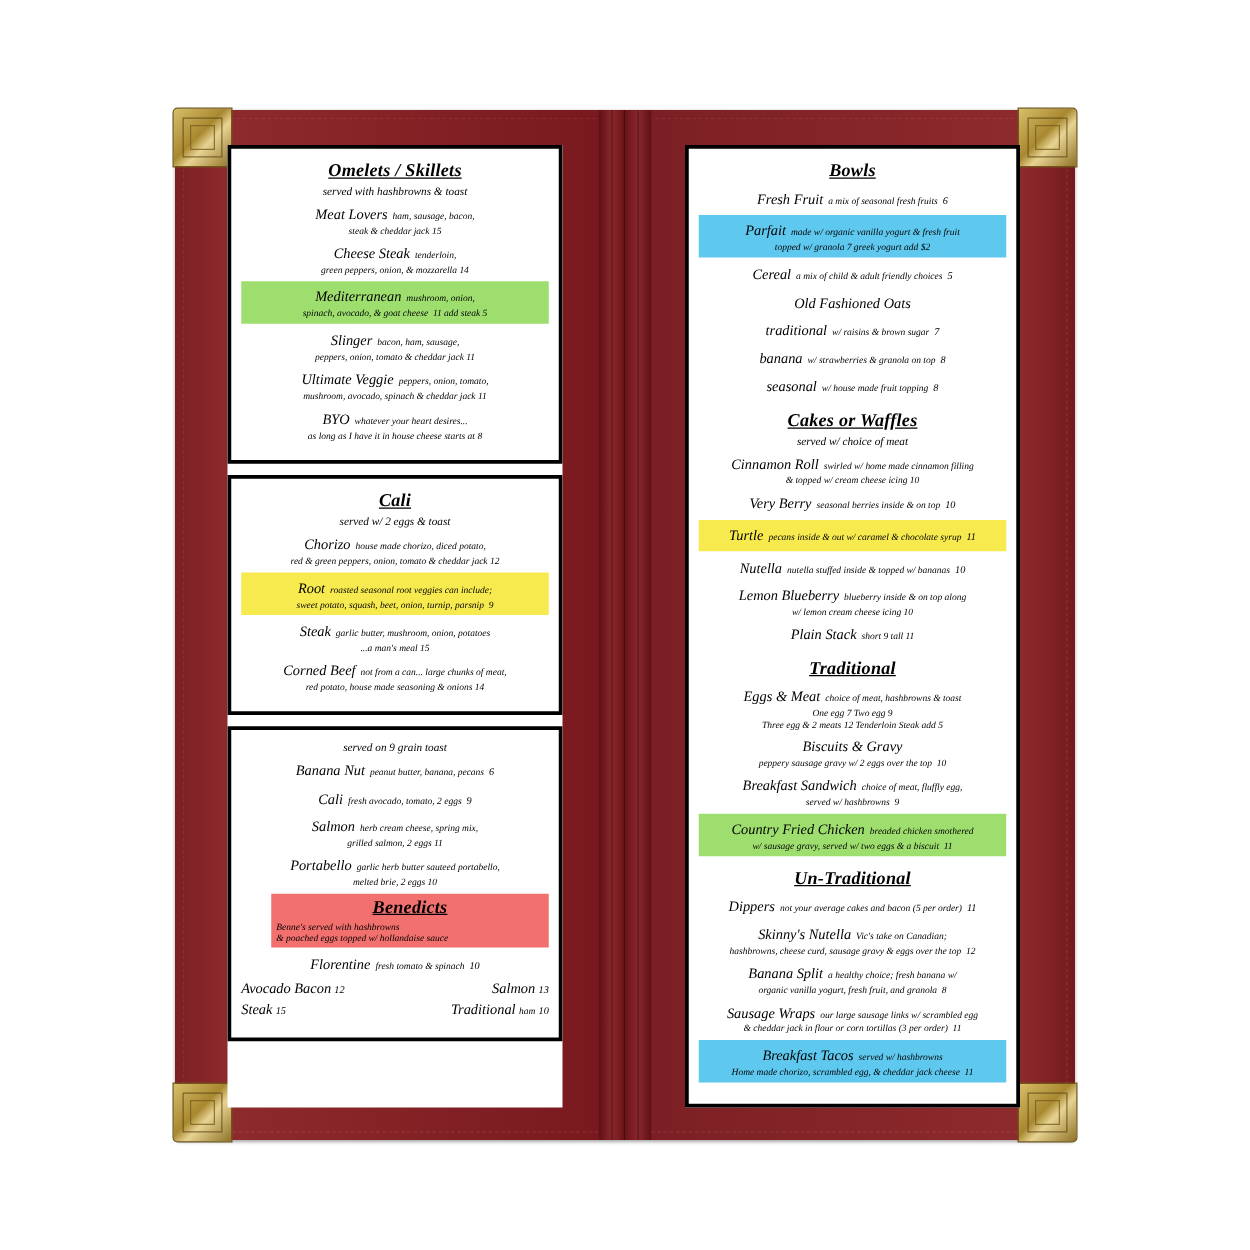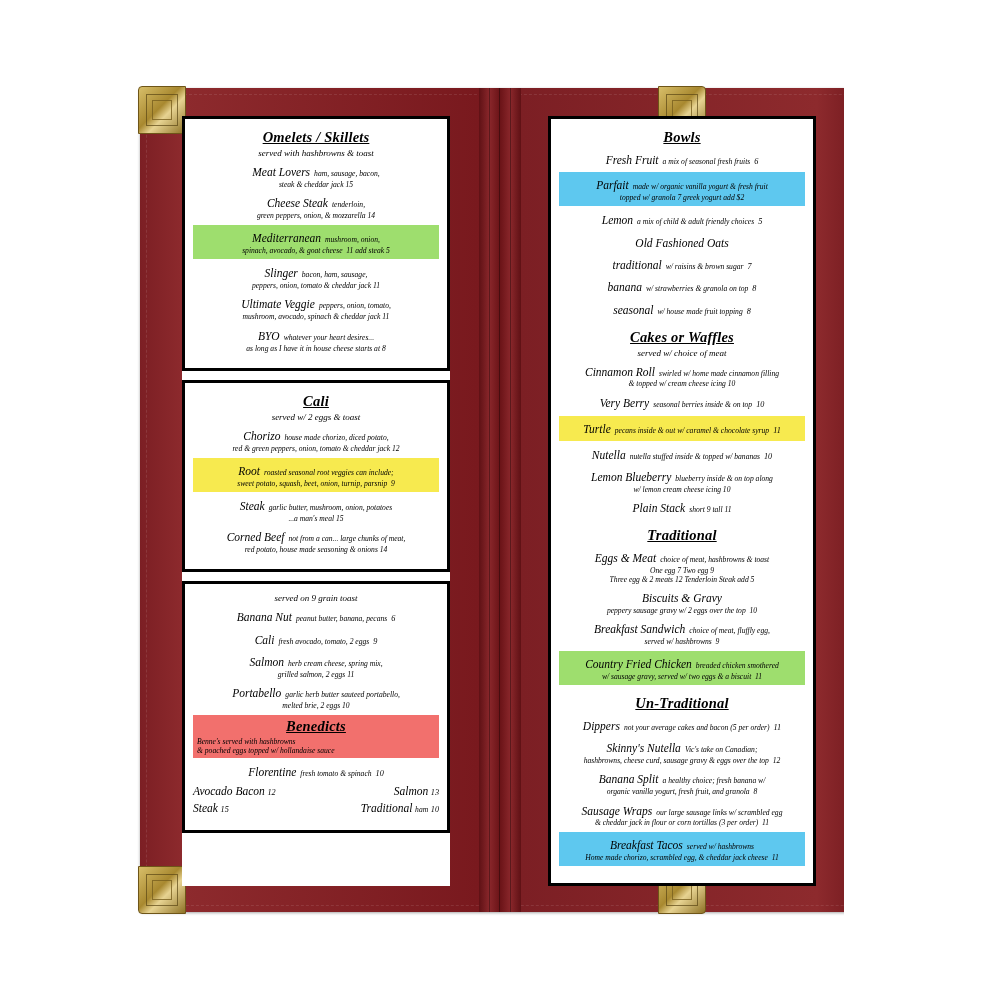--- a/index.html
+++ b/index.html
@@ -1,17 +1,17 @@
 <!DOCTYPE html>
 <html><head>
 <meta charset="utf-8">
 <style>
   html,body{margin:0;padding:0;background:#ffffff;}
   body{width:1000px;height:1000px;font-family:"Liberation Serif",serif;-webkit-font-smoothing:antialiased;}
-  .stage{position:relative;width:844px;height:1000px;overflow:hidden;background:#fff;}
+  .stage{position:relative;width:1000px;height:1000px;overflow:hidden;background:#fff;}
 
   
   .cover{
     position:absolute;left:140px;top:88px;width:720px;height:824px;
     background:linear-gradient(90deg,#7c1f24 0%,#8d2a2d 6%,#79191e 47%,#6d1419 50%,#7c1f24 53%,#8d2a2d 94%,#741a1f 100%);
     border-radius:4px;
     box-shadow:0 1px 3px rgba(0,0,0,.35);
   }
   .cover:before{
     content:"";position:absolute;inset:6px;border:1px dashed rgba(255,255,255,.10);border-radius:3px;
@@ -53,21 +53,21 @@
   .item{text-align:center;margin:3.5px 0;line-height:1.18;}
   .nm{font-style:italic;font-size:11.5px;}
   .ds{font-style:italic;font-size:7.6px;}
   .pr{font-style:italic;font-size:8.2px;}
   .ln{display:block;font-style:italic;font-size:7.6px;}
 
   .hl{display:block;padding:3px 4px;margin:4px 0;}
   .hl.green{background:#9ede6e;}
   .hl.yellow{background:#f7ea4f;}
   .hl.blue{background:#5ec8ef;}
-  .hl.red{background:#f2706d;}
+  .hl.red{background:#f2706d;margin-left:24px;}
 
   .grp{margin-top:10px;}
   .row3{display:flex;justify-content:space-between;gap:14px;font-style:italic;font-size:10.5px;}
 </style>
 </head>
 <body>
 
 <div class="stage">
 
   <div class="cover">
@@ -222,21 +222,21 @@
         <span class="pr">6</span>
       </div>
 
       <div class="item hl blue">
         <span class="nm">Parfait</span>
         <span class="ds">made w/ organic vanilla yogurt &amp; fresh fruit</span>
         <span class="ln">topped w/ granola   7   greek yogurt  add $2</span>
       </div>
 
       <div class="item">
-        <span class="nm">Lemon</span>
+        <span class="nm">Cereal</span>
         <span class="ds">a mix of child &amp; adult friendly choices</span>
         <span class="pr">5</span>
       </div>
 
       <div class="item">
         <span class="nm">Old Fashioned Oats</span>
       </div>
 
       <div class="item">
         <span class="nm">traditional</span>

